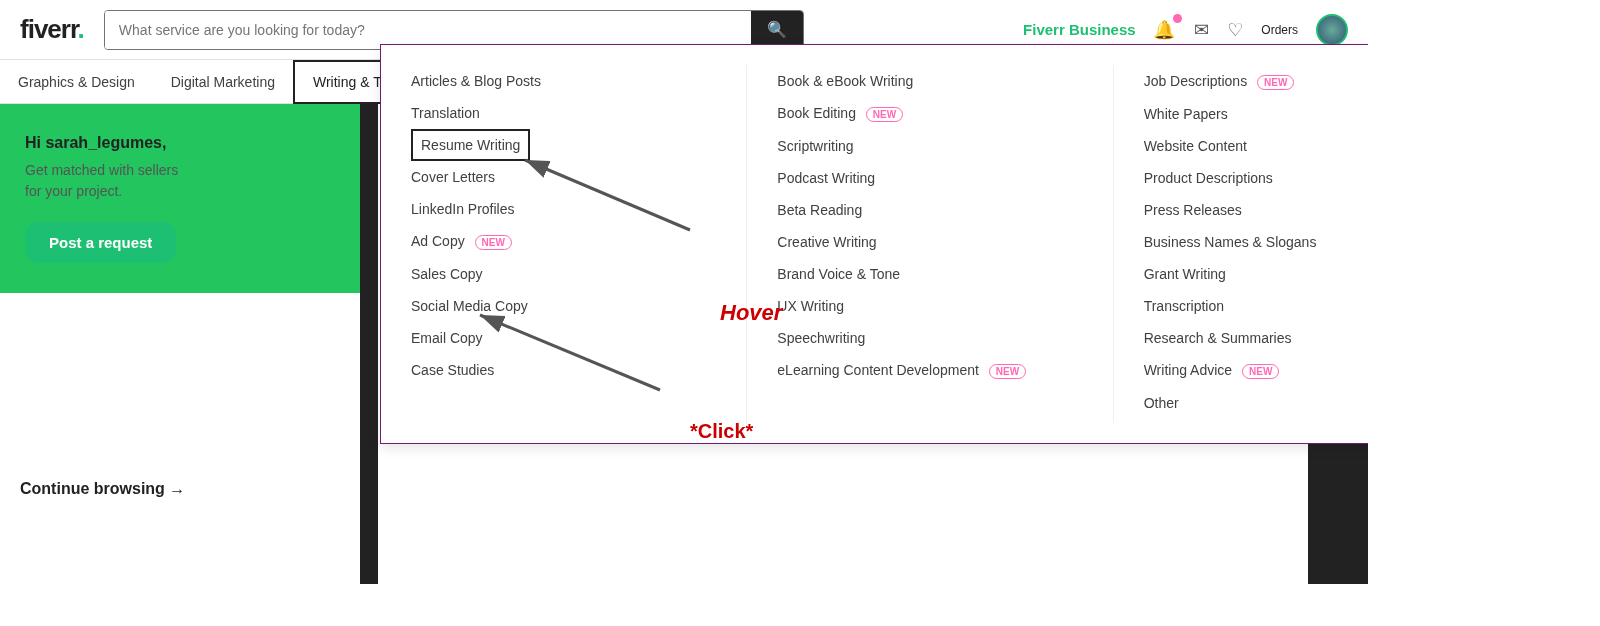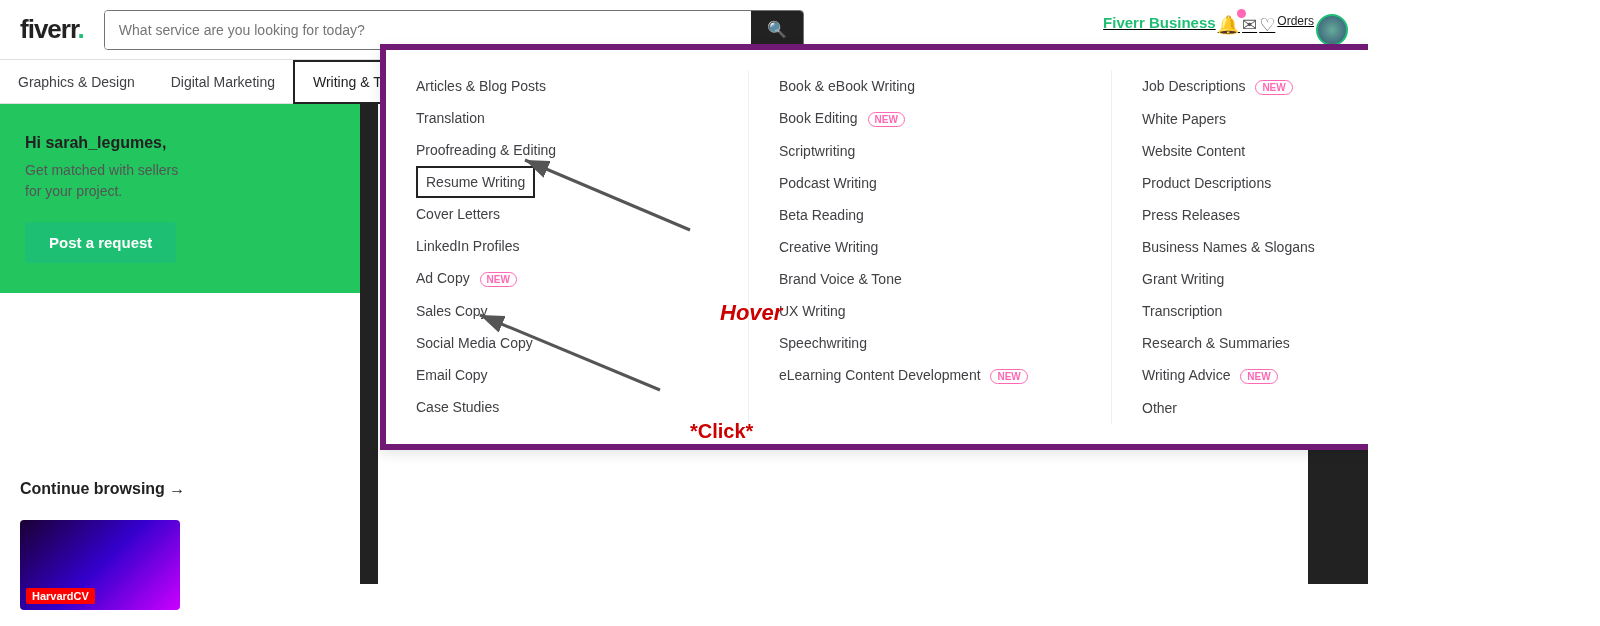--- a/index.html
+++ b/index.html
@@ -44,24 +44,23 @@
     .search-btn {
       background: #222;
       color: #fff;
       border: none;
       padding: 0 16px;
       cursor: pointer;
       font-size: 16px;
     }
     .header-right {
       display: flex;
-      align-items: flex-start;
+      align-items: center;
       margin-left: auto;
-      gap: 2px;
-      text-decoration: underline;
+      gap: 18px;
     }
     .fiverr-business {
       color: #1dbf73;
       font-weight: 700;
       font-size: 15px;
     }
     .header-icon {
       font-size: 18px;
       color: #555;
       cursor: pointer;
@@ -116,21 +115,21 @@
       color: #222;
       font-weight: 500;
     }
 
     
     .dropdown {
       position: absolute;
       top: 44px;
       left: 380px;
       background: #fff;
-      border: 6px solid #701a75;
+      border: 1px solid #701a75;
       box-shadow: 0 4px 12px rgba(0,0,0,0.1);
       display: flex;
       width: 1100px;
       min-height: 400px;
       z-index: 200;
       padding: 20px 0;
     }
     .dropdown-col {
       flex: 1;
       padding: 0 30px;
@@ -181,21 +180,21 @@
     .greeting-sub {
       font-size: 14px;
       color: #555;
       margin-bottom: 20px;
       line-height: 1.5;
     }
     .post-request-btn {
       background: #1dbf73;
       color: #fff;
       border: none;
-      border-radius: 4px;
+      border-radius: 14px;
       padding: 12px 24px;
       font-size: 15px;
       font-weight: 600;
       cursor: pointer;
     }
     .continue-browsing {
       position: absolute;
       top: 480px;
       left: 20px;
       font-size: 16px;
@@ -306,30 +305,26 @@
     <div class="greeting-sub">Get matched with sellers<br>for your project.</div>
     <button class="post-request-btn">Post a request</button>
   </div>
 
   <div class="black-bar"></div>
 
   <div class="right-black-bar"></div>
 
   <div class="continue-browsing">Continue browsing →</div>
 
-  <div class="thumbnail">
-    <span class="thumbnail-label">HarvardCV</span>
-  </div>
 
   <div class="dropdown">
 
     <div class="dropdown-col">
       <div class="dropdown-item">Articles &amp; Blog Posts</div>
       <div class="dropdown-item">Translation</div>
-      <div class="dropdown-item">Proofreading &amp; Editing</div>
       <div class="dropdown-item highlighted">Resume Writing</div>
       <div class="dropdown-item">Cover Letters</div>
       <div class="dropdown-item">LinkedIn Profiles</div>
       <div class="dropdown-item">
         <span>Ad Copy</span>
         <span class="new-badge">NEW</span>
       </div>
       <div class="dropdown-item">Sales Copy</div>
       <div class="dropdown-item">Social Media Copy</div>
       <div class="dropdown-item">Email Copy</div>

